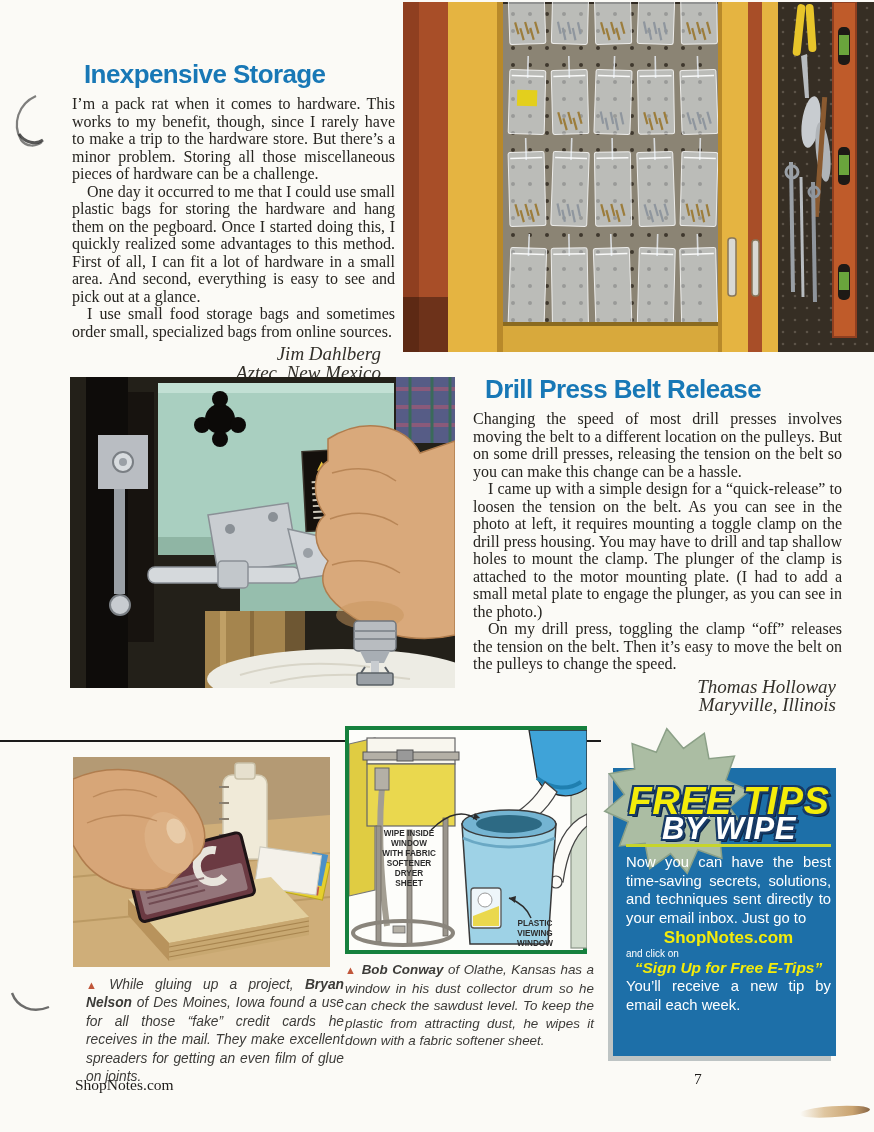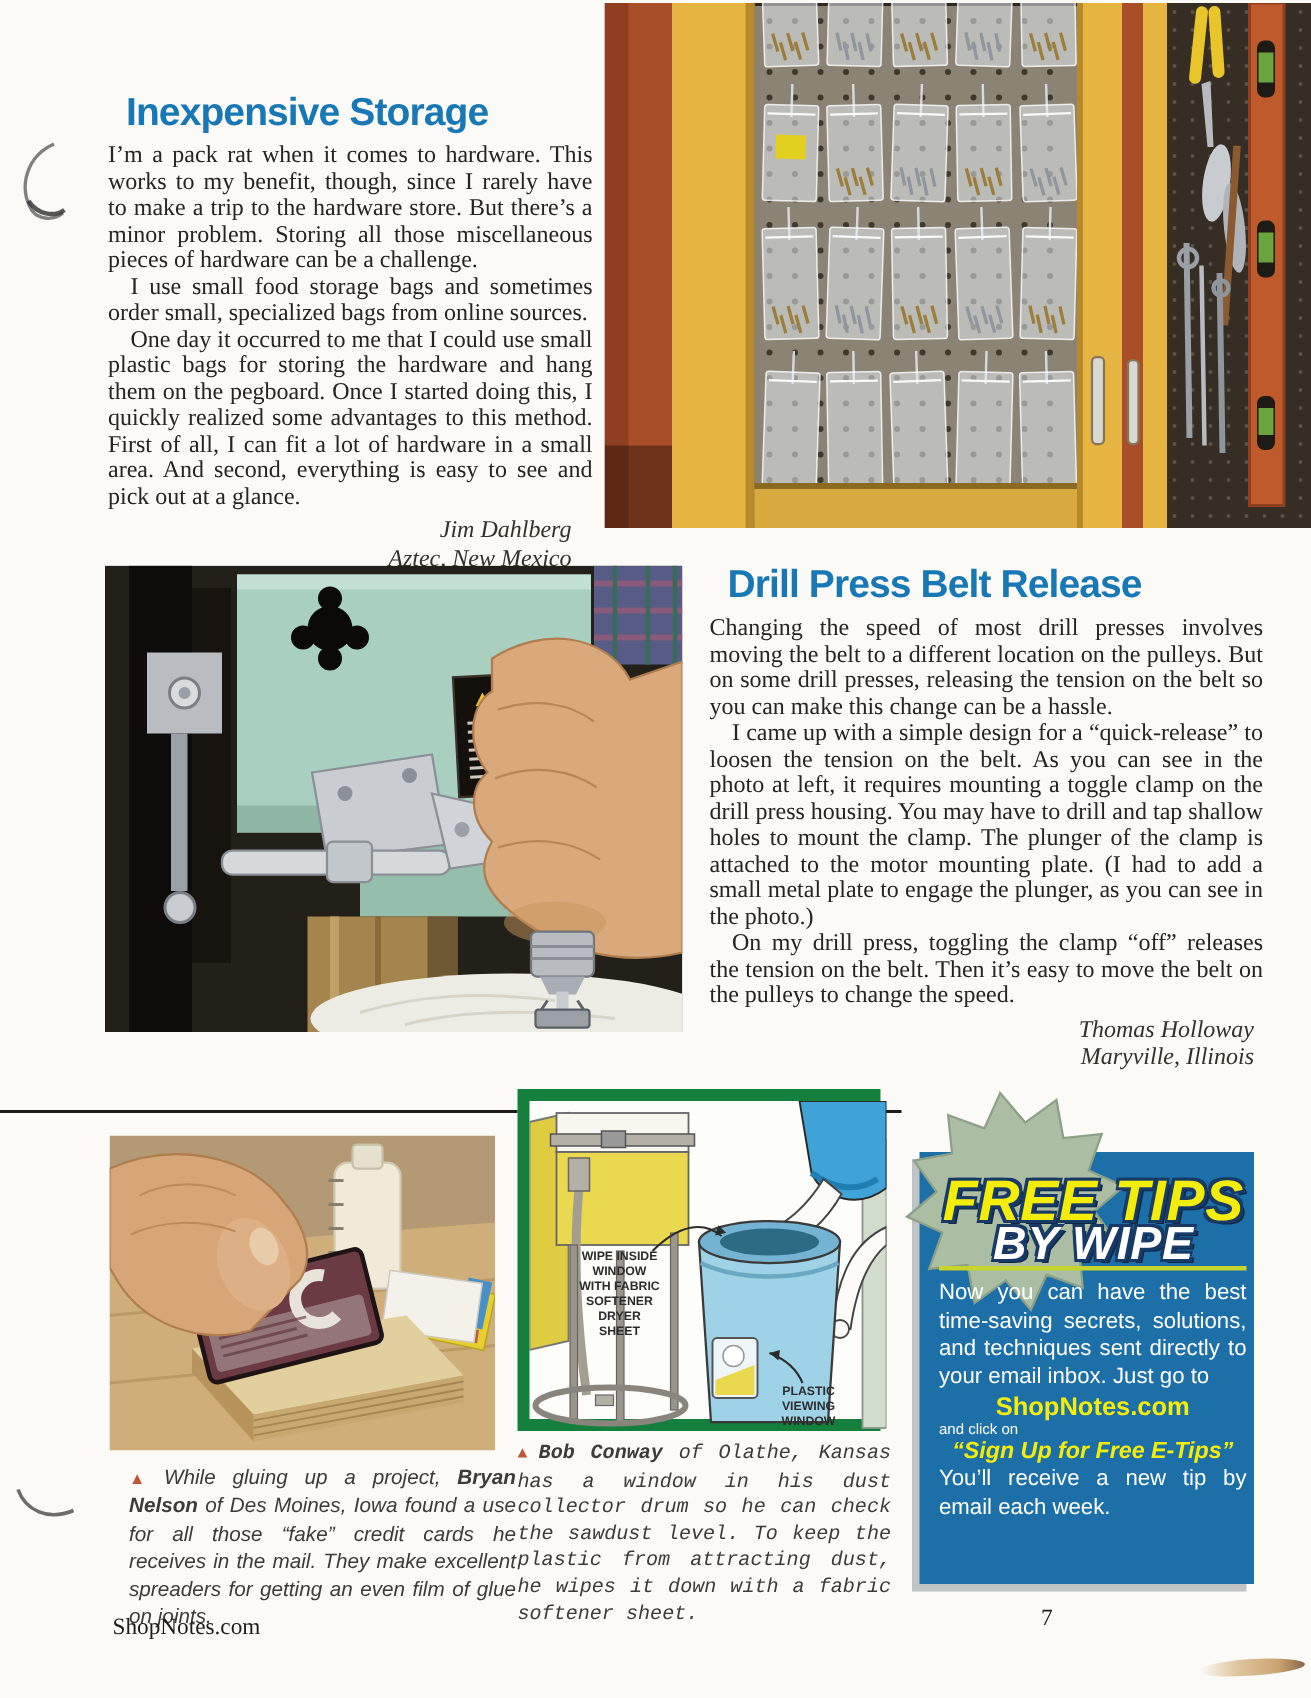--- a/index.html
+++ b/index.html
@@ -11,48 +11,48 @@
 
   
   .article { position:absolute; }
   .article-title {
     font-family:"Liberation Sans", sans-serif; font-weight:bold;
     color:#1878b6; font-size:26px; letter-spacing:-0.6px;
     margin:0 0 7px 12px; line-height:28px;
   }
   .body-text p { margin:0; font-size:16px; line-height:17.5px; text-align:justify; }
   .body-text p.indent { text-indent:15px; }
-  .sig { text-align:right; font-style:italic; font-size:16px; line-height:18.5px; color:#33302a; margin-top:5px; }
+  .sig { text-align:right; font-style:italic; font-size:19px; line-height:18.5px; color:#33302a; margin-top:5px; }
   .article-storage { left:72px; top:60px; width:323px; }
   .article-storage .sig { padding-right:14px; }
   .article-belt { left:473px; top:375px; width:369px; }
   .article-belt .sig { padding-right:6px; }
 
   
   .photo { position:absolute; overflow:hidden; }
   .photo svg { display:block; }
   .pegboard-photo { left:403px; top:2px; width:471px; height:350px; }
   .drill-photo { left:70px; top:377px; width:385px; height:311px; }
   .glue-photo { left:73px; top:757px; width:257px; height:210px; }
   .illu-box {
     position:absolute; left:345px; top:726px; width:242px; height:228px;
-    border:8px solid #15803d; background:#fdfdfa; box-sizing:border-box;
+    border:4px solid #15803d; background:#fdfdfa; box-sizing:border-box;
   }
 
   .divider { position:absolute; left:0; top:740px; width:601px; height:2px; background:#1b1b1b; }
 
   
   .caption {
     position:absolute; font-family:"Liberation Sans", sans-serif;
     font-style:italic; color:#3c3b38; text-align:justify;
   }
   .caption .marker { color:#c0563a; font-style:normal; font-size:11px; padding-right:5px; }
   .caption b { font-weight:bold; }
   .caption-glue { left:86px; top:976px; width:258px; font-size:13.8px; line-height:18.4px; }
-  .caption-dust { left:345px; top:961px; width:249px; font-size:13.4px; line-height:17.6px;font-family:Liberation Mono, monospace; }
+  .caption-dust { left:345px; top:961px; width:249px; font-size:13.4px; line-height:17.6px; }
 
   
   .promo { position:absolute; left:608px; top:728px; width:242px; height:340px; font-family:"Liberation Sans", sans-serif; }
   .promo-box {
     position:absolute; left:5px; top:40px; width:223px; height:288px;
     background:#1d6fa8; box-shadow:-5px 5px 0 rgba(130,142,146,0.5); z-index:1;
   }
   .starburst { position:absolute; left:-6px; top:-2px; z-index:2; }
   .promo-t1, .promo-t2 {
     position:absolute; left:0; width:100%; text-align:center; z-index:3;
@@ -815,22 +815,22 @@
         <rect x="435" y="262" width="12" height="36" rx="5" fill="#1e1a16"></rect>
         <rect x="436" y="270" width="10" height="18" fill="#6aa43c"></rect>
       </g>
     </svg>
   </div>
 
   <section class="article article-storage">
     <h2 class="article-title">Inexpensive Storage</h2>
     <div class="body-text">
       <p>I’m a pack rat when it comes to hardware. This works to my benefit, though, since I rarely have to make a trip to the hardware store. But there’s a minor problem. Storing all those miscellaneous pieces of hardware can be a challenge.</p>
+      <p class="indent">One day it occurred to me that I could use small plastic bags for storing the hardware and hang them on the pegboard. Once I started doing this, I quickly realized some advantages to this method. First of all, I can fit a lot of hardware in a small area. And second, everything is easy to see and pick out at a glance.</p>
       <p class="indent">I use small food storage bags and sometimes order small, specialized bags from online sources.</p>
-      <p class="indent">One day it occurred to me that I could use small plastic bags for storing the hardware and hang them on the pegboard. Once I started doing this, I quickly realized some advantages to this method. First of all, I can fit a lot of hardware in a small area. And second, everything is easy to see and pick out at a glance.</p>
     </div>
     <div class="sig">
       <div>Jim Dahlberg</div>
       <div>Aztec, New Mexico</div>
     </div>
   </section>
 
   <div class="photo drill-photo">
     <svg width="385" height="311" viewBox="0 0 385 311">
       <rect x="0" y="0" width="385" height="311" fill="#232019"></rect>

